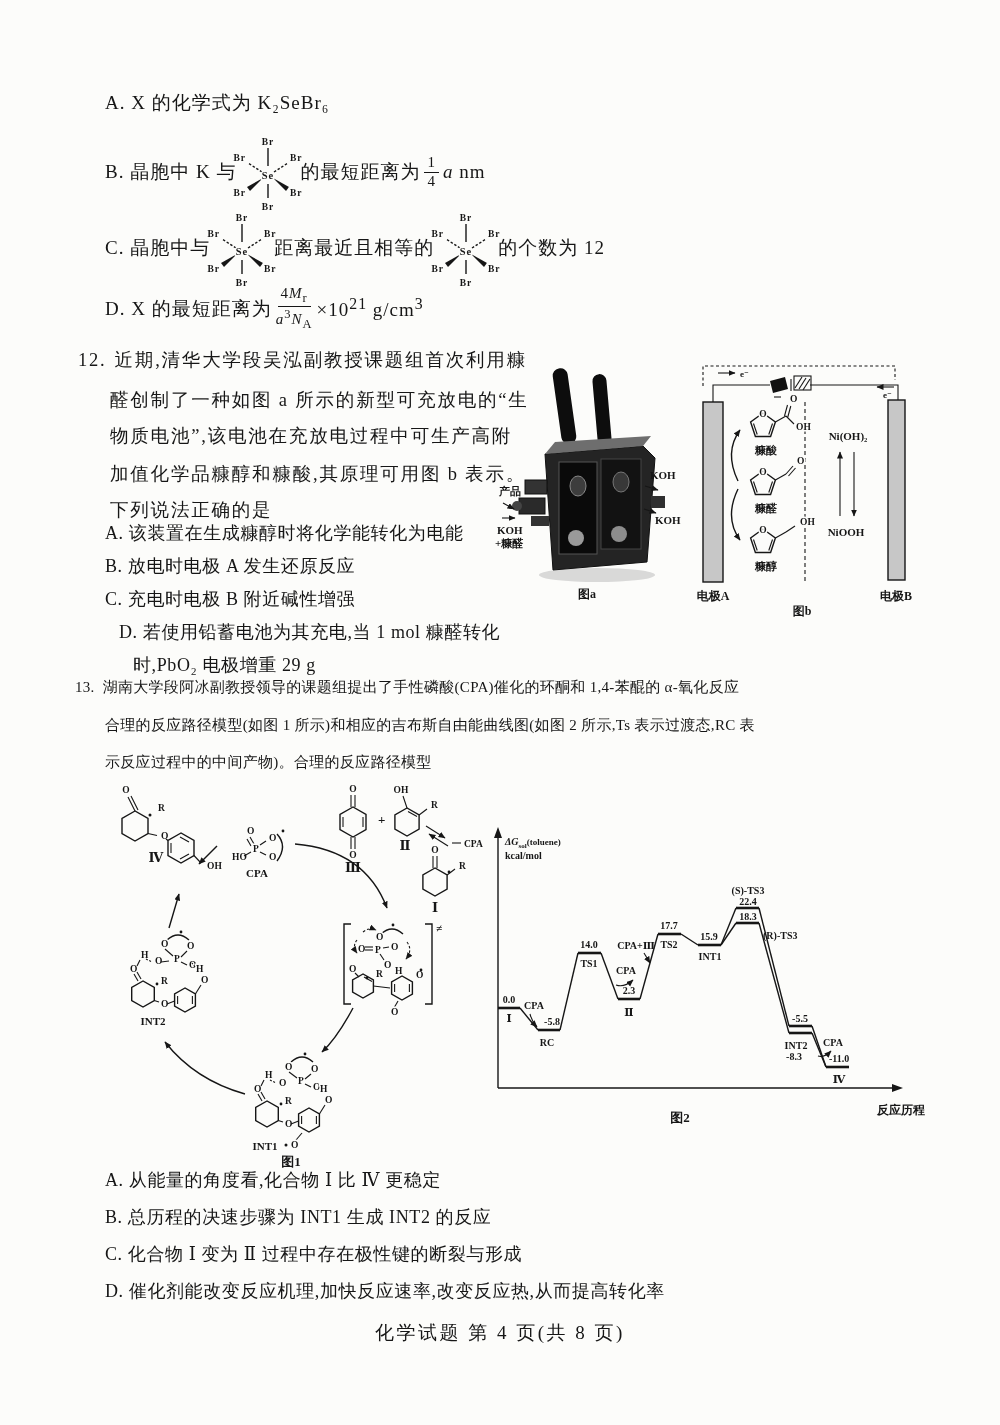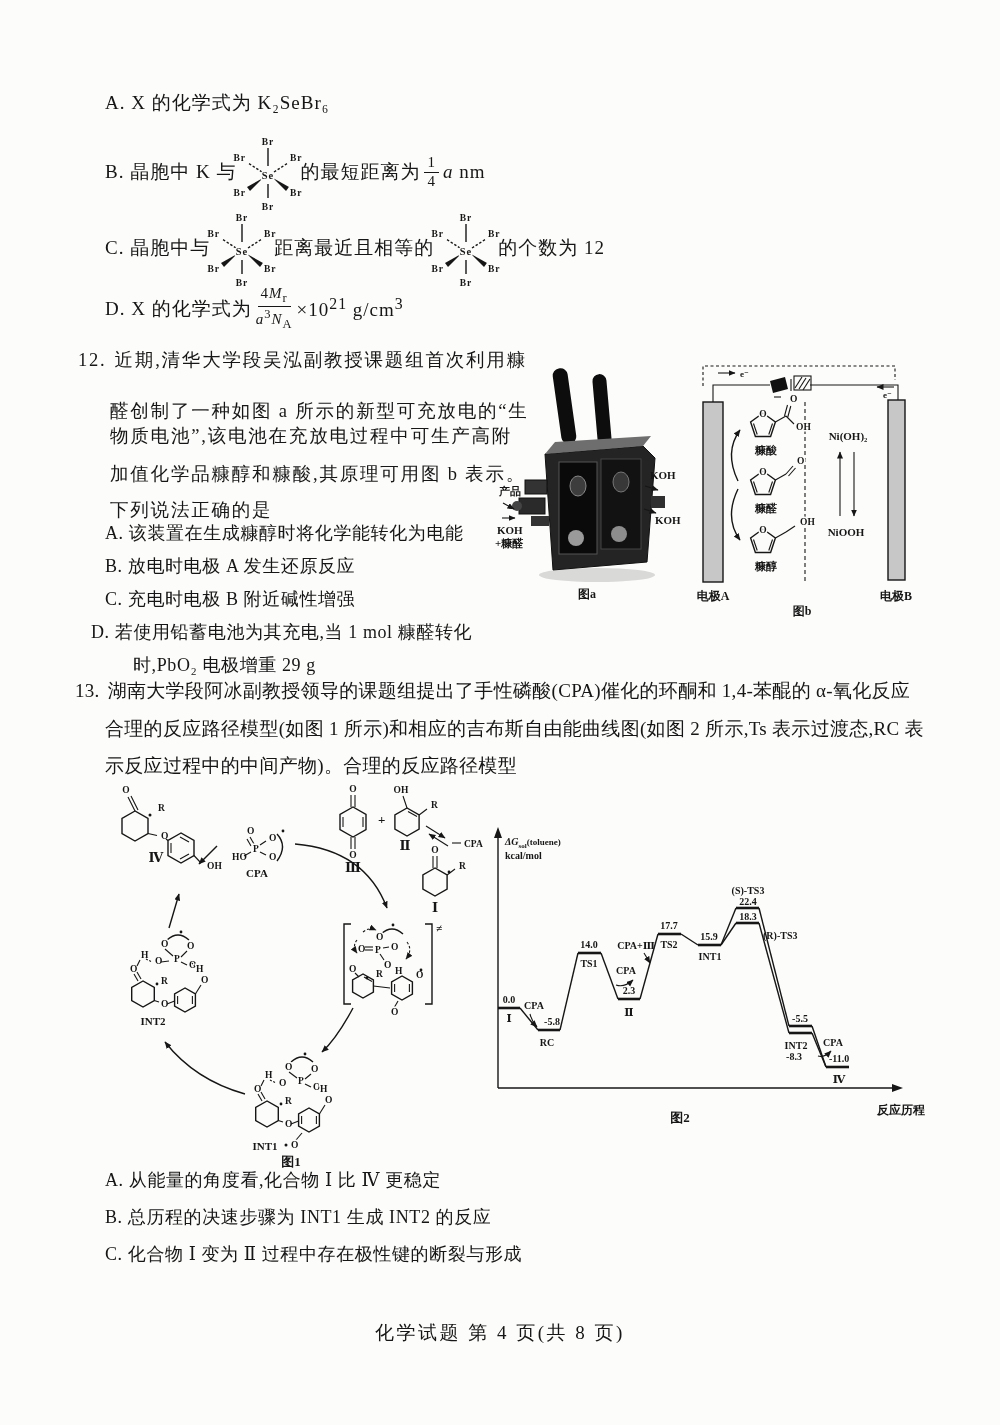--- a/index.html
+++ b/index.html
@@ -2,21 +2,21 @@
 <html><head>
 <meta charset="utf-8">
 <style>
   html,body{margin:0;padding:0;background:#d9d9d9;}
   .page{position:relative;width:1000px;height:1425px;margin:0 auto;background:#fcfcfa;
         font-family:"Liberation Serif","DejaVu Serif",serif;color:#161616;overflow:hidden;}
   .abs{position:absolute;white-space:nowrap;}
   .row{display:flex;align-items:center;}
   .t19{font-size:19px;letter-spacing:1px;}
   .q12l{font-size:18.5px;letter-spacing:1.8px;}
-  .q13l{font-size:19px;letter-spacing:0.3px;}
+  .q13l{font-size:15px;letter-spacing:0.3px;}
   .opt{font-size:18px;letter-spacing:0.6px;}
   .qnum{margin-right:8px;margin-top:46px;}
   .frac{display:inline-flex;flex-direction:column;align-items:center;line-height:1.05;
         font-size:15px;margin:0 4px;vertical-align:middle;}
   .fnum{border-bottom:1.6px solid #161616;padding:0 3px 1px;text-align:center;}
   .fden{padding-top:1px;text-align:center;}
   .footer{font-size:19px;font-weight:normal;letter-spacing:2.5px;}
   svg{overflow:visible;}
   svg text{font-family:"Liberation Serif","DejaVu Serif",serif;fill:#161616;}
   .at{font-weight:bold;font-size:9.5px;paint-order:stroke;stroke:#fcfcfa;stroke-width:3px;}
@@ -99,37 +99,37 @@
       <text x="10" y="29" text-anchor="end" class="at">Br</text>
       <text x="54" y="29" text-anchor="start" class="at">Br</text>
       <text x="10" y="64" text-anchor="end" class="at">Br</text>
       <text x="54" y="64" text-anchor="start" class="at">Br</text>
       <text x="32" y="47" text-anchor="middle" class="at2">Se</text>
     </svg>
     <span>的个数为 12</span>
   </div>
 
   <div class="abs row t19" style="left:105px;top:286px">
-    <span>D. X 的化学式为</span>
+    <span>D. X 的最短距离为</span>
     <span class="frac">
       <span class="fnum"><span>4</span><i>M</i><sub>r</sub></span>
       <span class="fden"><i>a</i><sup>3</sup><i>N</i><sub>A</sub></span>
     </span>
     <span><span>×10</span><sup>21</sup><span> g/cm</span><sup>3</sup></span>
   </div>
 
   <div class="abs q12l" style="left:78px;top:347px"><span class="qnum">12.</span><span>近期,清华大学段吴泓副教授课题组首次利用糠</span></div>
-  <div class="abs q12l" style="left:110px;top:398px">醛创制了一种如图 a 所示的新型可充放电的“生</div>
+  <div class="abs q12l" style="left:110px;top:387px">醛创制了一种如图 a 所示的新型可充放电的“生</div>
   <div class="abs q12l" style="left:110px;top:423px">物质电池”,该电池在充放电过程中可生产高附</div>
   <div class="abs q12l" style="left:110px;top:461px">加值化学品糠醇和糠酸,其原理可用图 b 表示。</div>
   <div class="abs q12l" style="left:110px;top:497px">下列说法正确的是</div>
   <div class="abs opt" style="left:105px;top:521px">A. 该装置在生成糠醇时将化学能转化为电能</div>
   <div class="abs opt" style="left:105px;top:554px">B. 放电时电极 A 发生还原反应</div>
   <div class="abs opt" style="left:105px;top:587px">C. 充电时电极 B 附近碱性增强</div>
-  <div class="abs opt" style="left:91px;top:620px">D. 若使用铅蓄电池为其充电,当 1 mol 糠醛转化</div>
+  <div class="abs opt" style="left:119px;top:620px">D. 若使用铅蓄电池为其充电,当 1 mol 糠醛转化</div>
   <div class="abs opt" style="left:133px;top:653px">时,PbO₂ 电极增重 29 g</div>
 
   <svg class="abs" style="left:495px;top:362px" width="195" height="245" viewBox="0 0 195 245">
     <ellipse cx="102" cy="213" rx="58" ry="7" fill="#c2c2c2" opacity="0.6"></ellipse>
     <rect x="62" y="6" width="15" height="76" rx="7" transform="rotate(-8 70 44)" fill="#0d0d0d"></rect>
     <rect x="100" y="12" width="14" height="72" rx="7" transform="rotate(-5 107 48)" fill="#0d0d0d"></rect>
     <path d="M50,92 L148,84 L160,96 L152,200 L58,208 Z" fill="#242424" stroke="#111"></path>
     <polygon points="50,92 148,84 156,74 60,80" fill="#6e6e6e"></polygon>
     <rect x="64" y="100" width="38" height="92" fill="#0a0a0a" stroke="#555"></rect>
     <rect x="106" y="97" width="40" height="90" fill="#121212" stroke="#444"></rect>
@@ -456,16 +456,17 @@
     <path d="M338,236 Q344,238 351,231" class="thin" marker-end="url(#ah)"></path>
     <text x="349" y="242" text-anchor="start" class="ev">-11.0</text>
     <text x="359" y="263" text-anchor="middle" class="lbl">Ⅳ</text>
     <text x="445" y="294" text-anchor="end" class="lbl12">反应历程</text>
     <text x="200" y="302" text-anchor="middle" class="lbl13">图2</text>
   </svg>
 
   <div class="abs opt" style="left:105px;top:1168px">A. 从能量的角度看,化合物 Ⅰ 比 Ⅳ 更稳定</div>
   <div class="abs opt" style="left:105px;top:1205px">B. 总历程的决速步骤为 INT1 生成 INT2 的反应</div>
   <div class="abs opt" style="left:105px;top:1242px">C. 化合物 Ⅰ 变为 Ⅱ 过程中存在极性键的断裂与形成</div>
+  <div class="abs opt" style="left:105px;top:1279px">D. 催化剂能改变反应机理,加快反应速率,改变反应热,从而提高转化率</div>
 
   <div class="abs footer" style="left:50%;top:1320px;transform:translateX(-50%)">化学试题 第 4 页(共 8 页)</div>
 
 </div>
 
 </body></html>

